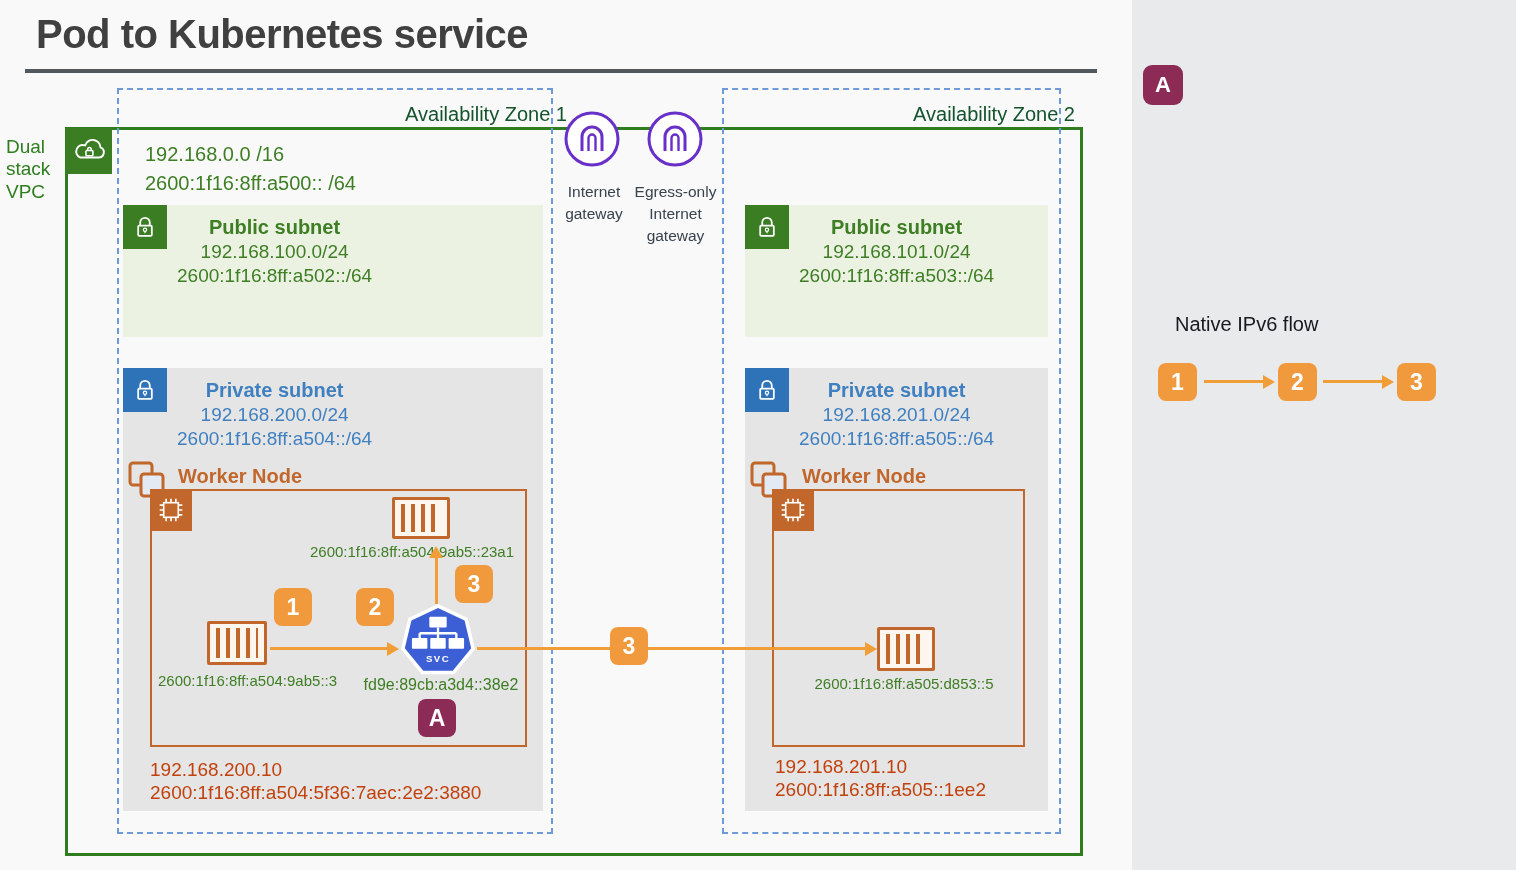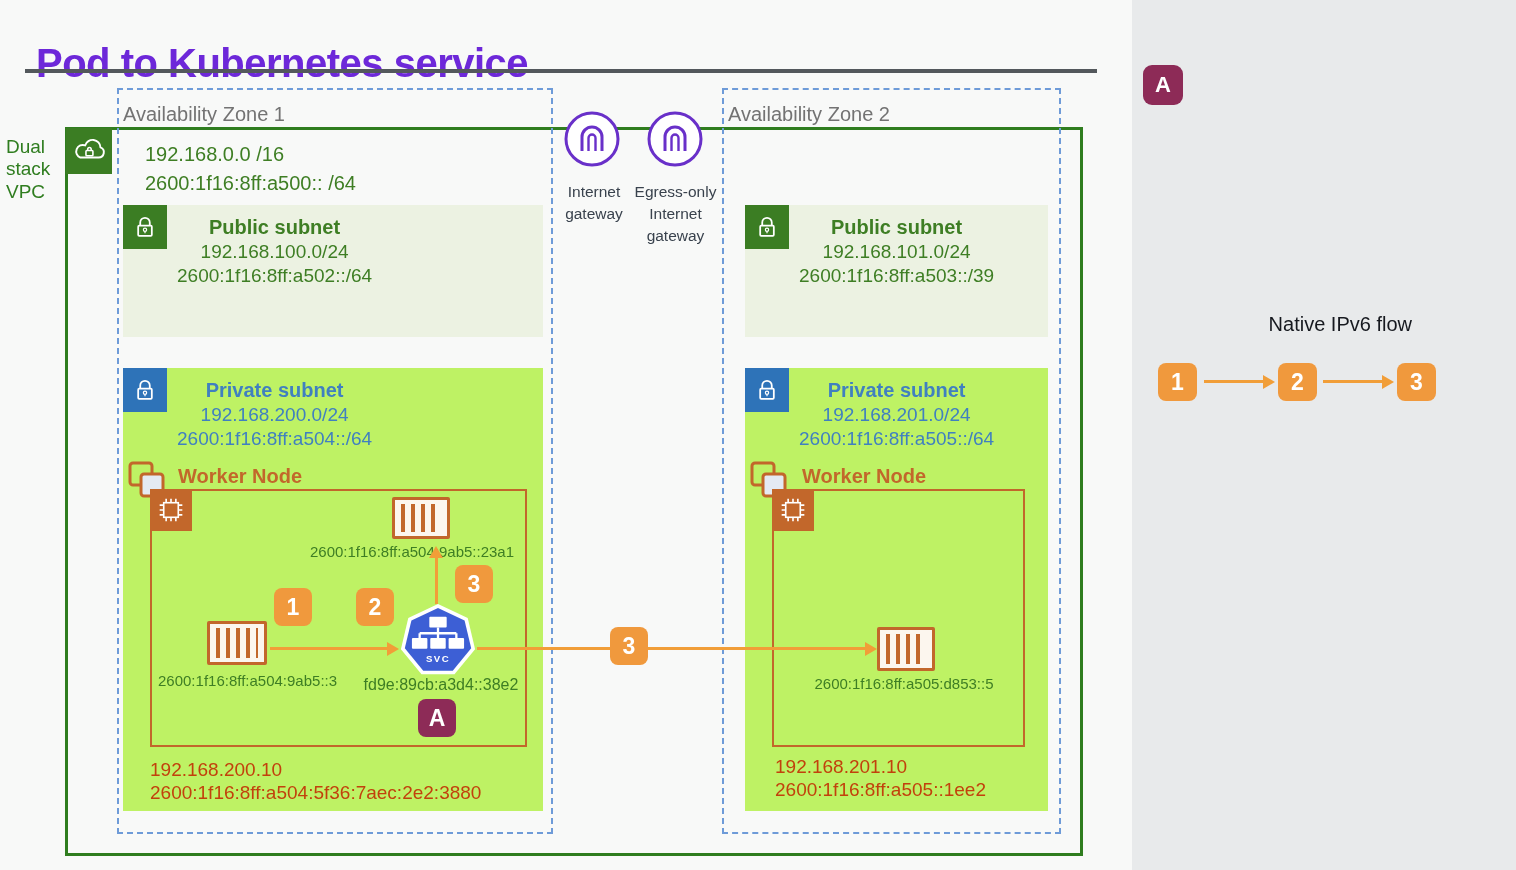--- a/index.html
+++ b/index.html
@@ -1,38 +1,38 @@
 <!DOCTYPE html>
 <html><head>
 <meta charset="utf-8">
 <style>
   * { box-sizing: border-box; margin: 0; padding: 0; }
   body { margin: 0; background: #ffffff; font-family: "Liberation Sans", sans-serif; }
   .stage { position: relative; width: 1516px; height: 870px; background: #f8f9f8; overflow: hidden; }
 
-  .title { position: absolute; left: 36px; top: 12px; font-size: 40px; font-weight: bold; color: #6d28d9; letter-spacing: -0.5px; margin-top: 29px; }
+  .title { position: absolute; left: 36px; top: 12px; font-size: 40px; font-weight: bold; color: #404040; letter-spacing: -0.5px; }
   .divider { position: absolute; left: 25px; top: 69px; width: 1072px; height: 4px; background: #53585c; }
 
   
   .vpc-box { position: absolute; left: 65px; top: 127px; width: 1018px; height: 729px; border: 3px solid #2f7d1f; }
   .vpc-label { position: absolute; left: 6px; top: 136px; width: 60px; font-size: 19px; font-weight: normal; color: #2f7d1f; line-height: 1.18; }
   .vpc-icon { position: absolute; left: 66px; top: 128px; width: 46px; height: 46px; background: #3b7d23; display: flex; align-items: center; justify-content: center; }
 
   
   .az { position: absolute; top: 88px; height: 746px; border: 2px dashed #6e9bd8; }
   .az1 { left: 117px; width: 436px; }
   .az2 { left: 722px; width: 339px; }
-  .az-title { position: absolute; top: 13px; left: 4px; width: 100%; text-align: left; font-size: 20px; color: #737373; }
+  .az-title { position: absolute; top: 13px; left: 16px; width: 100%; text-align: right; font-size: 20px; color: #14532d; }
 
   .vpc-cidr { position: absolute; left: 145px; top: 140px; font-size: 20px; color: #3e7e24; line-height: 29px; }
 
   
   .subnet { position: absolute; }
   .subnet.public { background: #ecf2e2; }
-  .subnet.private { background: #bef264; padding-left: 16px; }
+  .subnet.private { background: #e5e5e5; padding-left: 16px; }
   .tile { position: absolute; left: 0; top: 0; width: 44px; height: 44px; display: flex; align-items: center; justify-content: center; }
   .tile.green { background: #3b7d23; }
   .tile.blue { background: #2e73b8; }
   .subnet-text { position: absolute; left: 54px; top: 9px; text-align: center; }
   .subnet-text .st-title { font-size: 20px; font-weight: bold; line-height: 26px; }
   .subnet-text .st-ip { font-size: 19px; line-height: 24px; }
   .green-t { color: #3e7e24; }
   .blue-t { color: #4080c0; }
 
   
@@ -73,21 +73,21 @@
   
   .gw { position: absolute; width: 58px; height: 58px; }
   .gw-label { position: absolute; top: 181px; font-size: 15.5px; color: #39424d; text-align: center; line-height: 22px; }
 
   
   .sidebar { position: absolute; left: 1132px; top: 0; width: 384px; height: 870px; background: #e8eaeb; }
   .sb-badge { position: absolute; left: 11px; top: 65px; width: 40px; height: 40px; border-radius: 9px; background: #8d2b57;
     color: #fff; font-weight: bold; font-size: 22px; display: flex; align-items: center; justify-content: center; }
   .sb-note { position: absolute; left: 66px; top: 60px; width: 304px; font-size: 17.5px; line-height: 22.8px; color: #16191f; }
   .link { color: #2b7bc0; text-decoration: underline; cursor: pointer; }
-  .flow-title { position: absolute; left: 60px; top: 313px; width: 220px; text-align: right; font-size: 20px; color: #16191f; }
+  .flow-title { position: absolute; left: 43px; top: 313px; width: 220px; text-align: left; font-size: 20px; color: #16191f; }
 </style>
 </head>
 <body>
 
 <div class="stage">
 
   <div class="title">Pod to Kubernetes service</div>
   <div class="divider"></div>
 
   <div class="vpc-box"></div>
@@ -134,21 +134,21 @@
       <svg width="30" height="30" viewBox="0 0 44 44">
         <path d="M15 20 v-4.5 a7 7 0 0 1 14 0 V20" fill="none" stroke="#fff" stroke-width="2.6"></path>
         <rect x="12" y="20" width="20" height="15" rx="1.5" fill="none" stroke="#fff" stroke-width="2.6"></rect>
         <circle cx="22" cy="26" r="2.4" fill="none" stroke="#fff" stroke-width="1.8"></circle>
         <path d="M22 28.5 V31" stroke="#fff" stroke-width="1.8"></path>
       </svg>
     </div>
     <div class="subnet-text green-t">
       <div class="st-title">Public subnet</div>
       <div class="st-ip">192.168.101.0/24</div>
-      <div class="st-ip">2600:1f16:8ff:a503::/39</div>
+      <div class="st-ip">2600:1f16:8ff:a503::/64</div>
     </div>
   </div>
 
   <div class="subnet private" style="left:123px; top:368px; width:420px; height:443px;">
     <div class="tile blue">
       <svg width="30" height="30" viewBox="0 0 44 44">
         <path d="M15 20 v-4.5 a7 7 0 0 1 14 0 V20" fill="none" stroke="#fff" stroke-width="2.6"></path>
         <rect x="12" y="20" width="20" height="15" rx="1.5" fill="none" stroke="#fff" stroke-width="2.6"></rect>
         <circle cx="22" cy="26" r="2.4" fill="none" stroke="#fff" stroke-width="1.8"></circle>
         <path d="M22 28.5 V31" stroke="#fff" stroke-width="1.8"></path>

